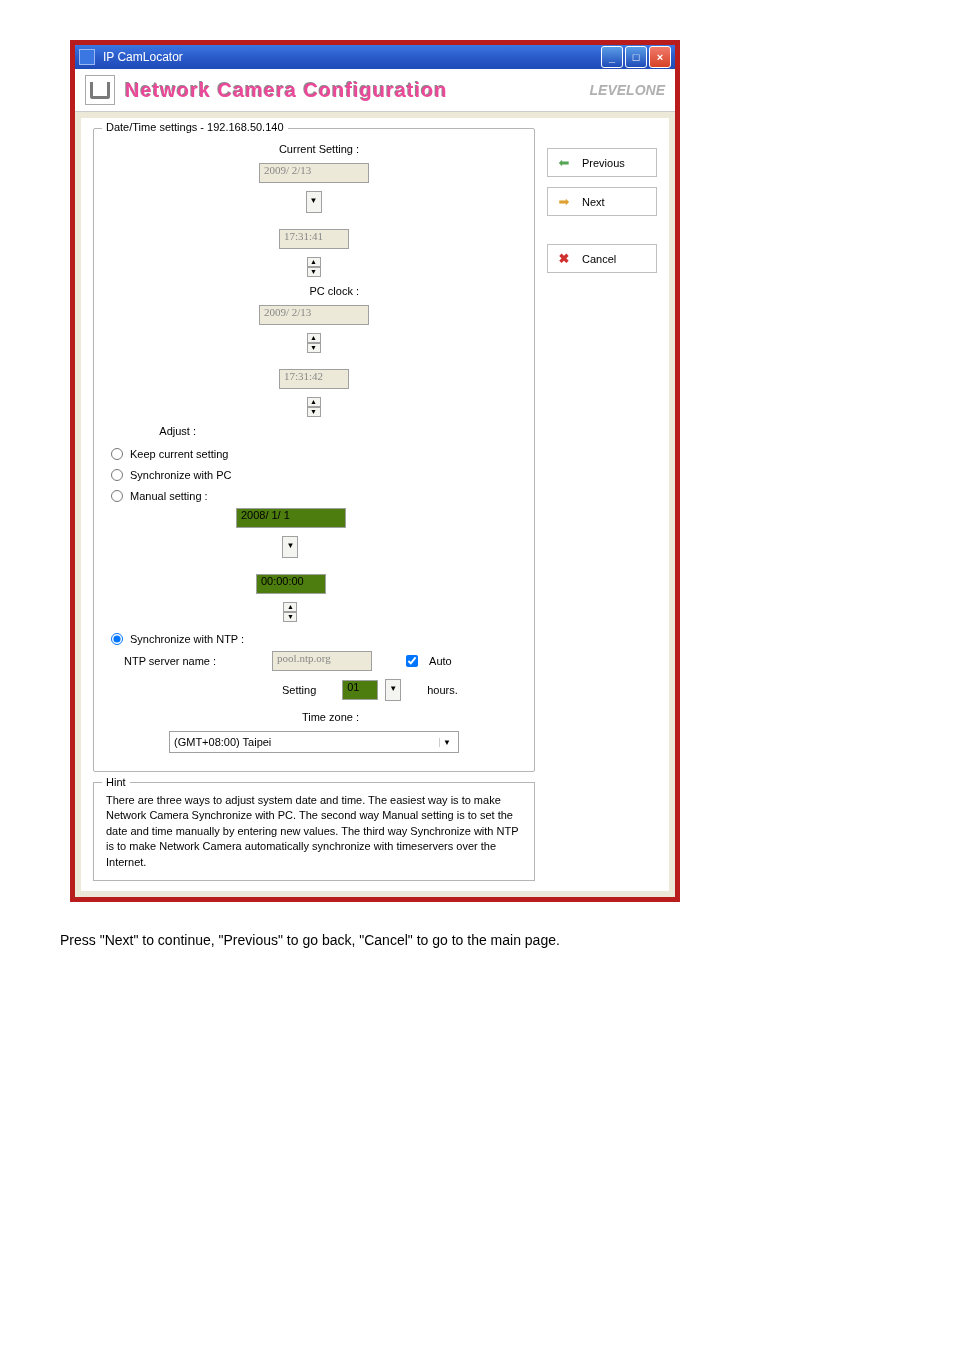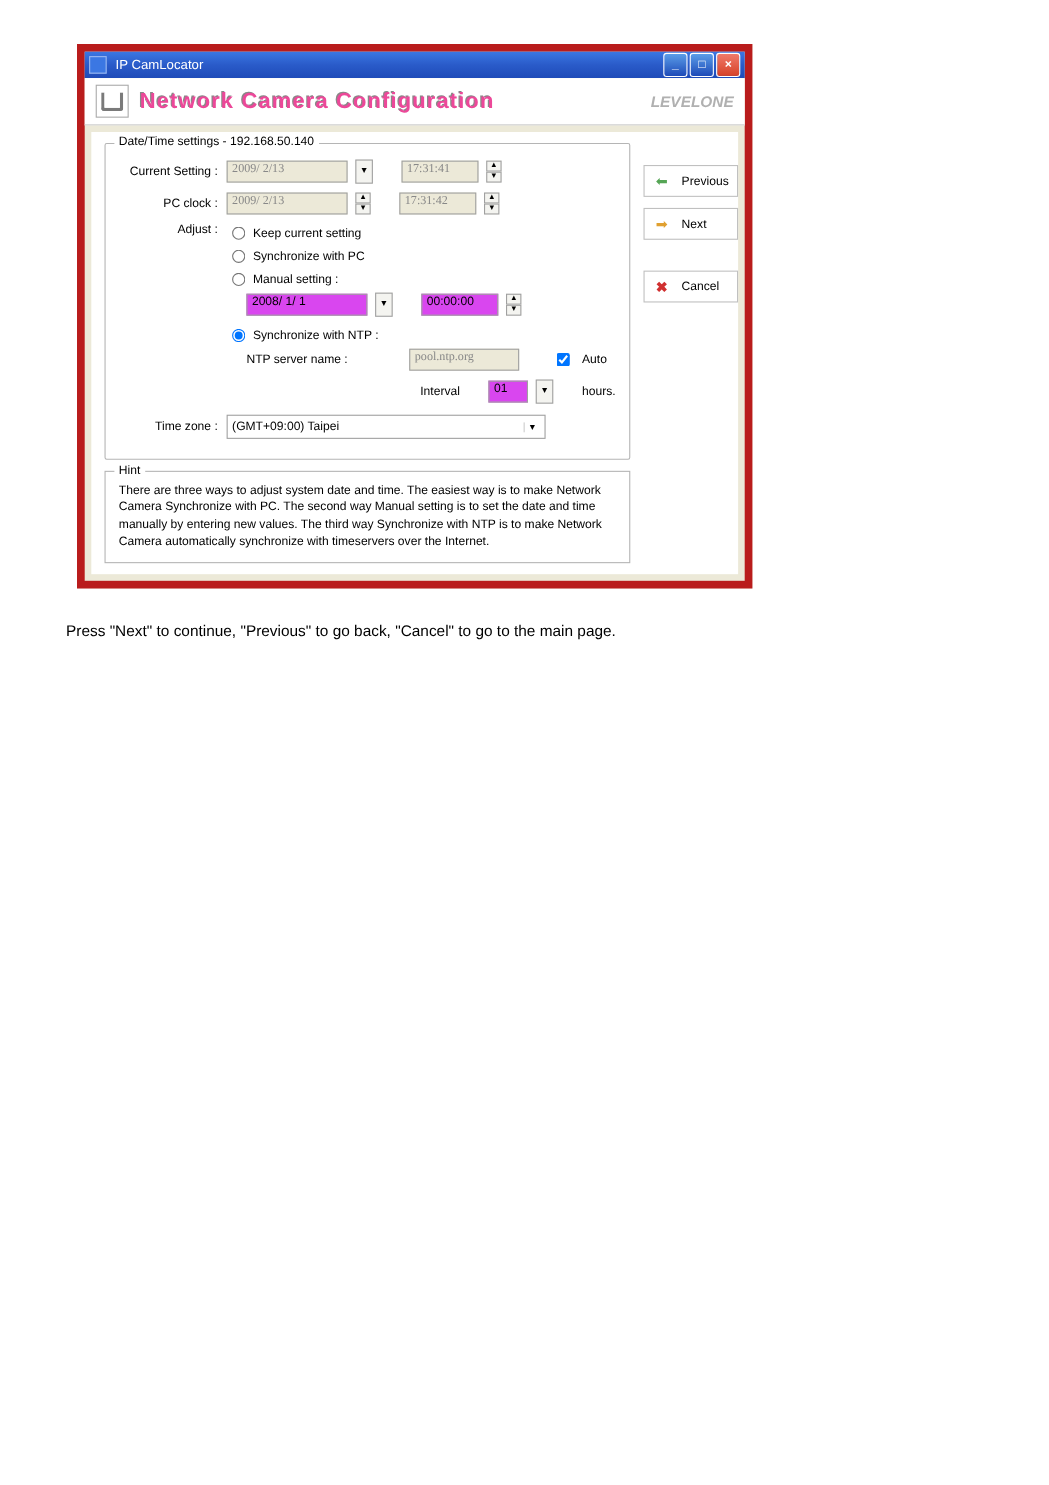--- a/index.html
+++ b/index.html
@@ -19,21 +19,21 @@
   margin: 50px 0 20px 0;
   padding-right: 60px;
 }
 .instruction-text {
   font-size: 14px;
   margin: 30px 0 0 0;
 }
 .app-window {
   width: 600px;
   margin: 0 0 0 10px;
-  border: 7px solid #b91c1c;
+  border: 5px solid #b91c1c;
   background: #ece9d8;
   font-size: 11px;
   font-family: "Tahoma", sans-serif;
 }
 .titlebar {
   background: linear-gradient(to bottom, #3b77e3 0%, #2a5bc9 50%, #1e4bb8 100%);
   height: 24px;
   display: flex;
   align-items: center;
   padding: 0 4px;
@@ -144,32 +144,33 @@
   left: 8px;
   background: #fff;
   padding: 0 4px;
   font-size: 11px;
 }
 .form-row {
   display: flex;
   align-items: center;
   margin-bottom: 8px;
   gap: 8px;
+  flex-direction: column;
 }
 .lbl {
   width: 90px;
   text-align: right;
   font-size: 11px;
 }
 .ctrl-input {
   height: 18px;
   border: 1px solid #a0a0a0;
   padding: 0 4px;
   font-size: 11px;
-  background:#d946ef;
+  background:#4d7c0f;
 }
 .ctrl-input.disabled {
   background: #ece9d8;
   color: #888;
   font-family: Liberation Serif, serif;
 }
 .date-box { width: 100px; }
 .time-box { width: 60px; }
 .spin-btns{
   width: 14px;
@@ -363,35 +364,35 @@
                 <span>NTP server name :</span>
                 <div style="width:40px"></div>
                 <div class="ctrl-input disabled" style="width:90px">pool.ntp.org</div>
                 <div style="width:14px"></div>
                 <input type="checkbox" class="checkbox" checked="" style="">
                 <span>Auto</span>
               </div>
 
               <div class="ntp-row indent">
                 <div style="width:150px"></div>
-                <span>Interval</span>
+                <span>Setting</span>
                 <div style="width:10px"></div>
                 <div class="ctrl-input" style="width:26px">01</div>
                 <div class="dropdown-btn">▼</div>
                 <div style="width:10px"></div>
                 <span>hours.</span>
               </div>
 
             </div>
           </div>
 
           <div class="form-row" style="margin-top:10px;">
             <div class="lbl">Time zone :</div>
             <div class="select-box">
-              <span>(GMT+09:00) Taipei</span>
+              <span>(GMT+08:00) Taipei</span>
               <span class="dd-arrow">▼</span>
             </div>
           </div>
 
         </div>
 
         <div class="hint-box">
           <div class="legend">Hint</div>
           <div>There are three ways to adjust system date and time. The easiest way is to make Network Camera Synchronize with PC. The second way Manual setting is to set the date and time manually by entering new values. The third way Synchronize with NTP is to make Network Camera automatically synchronize with timeservers over the Internet.</div>
         </div>

